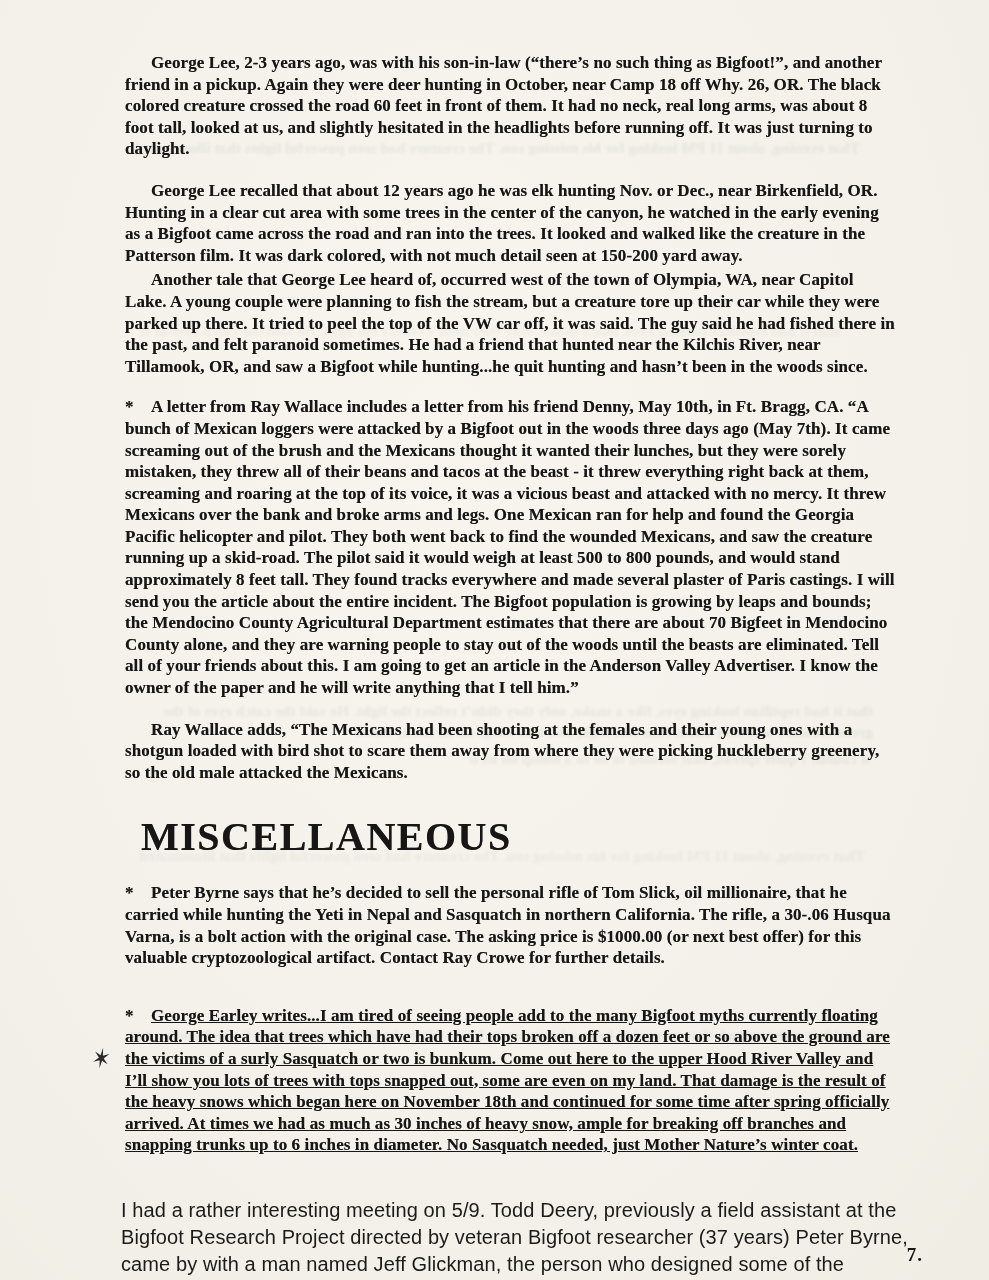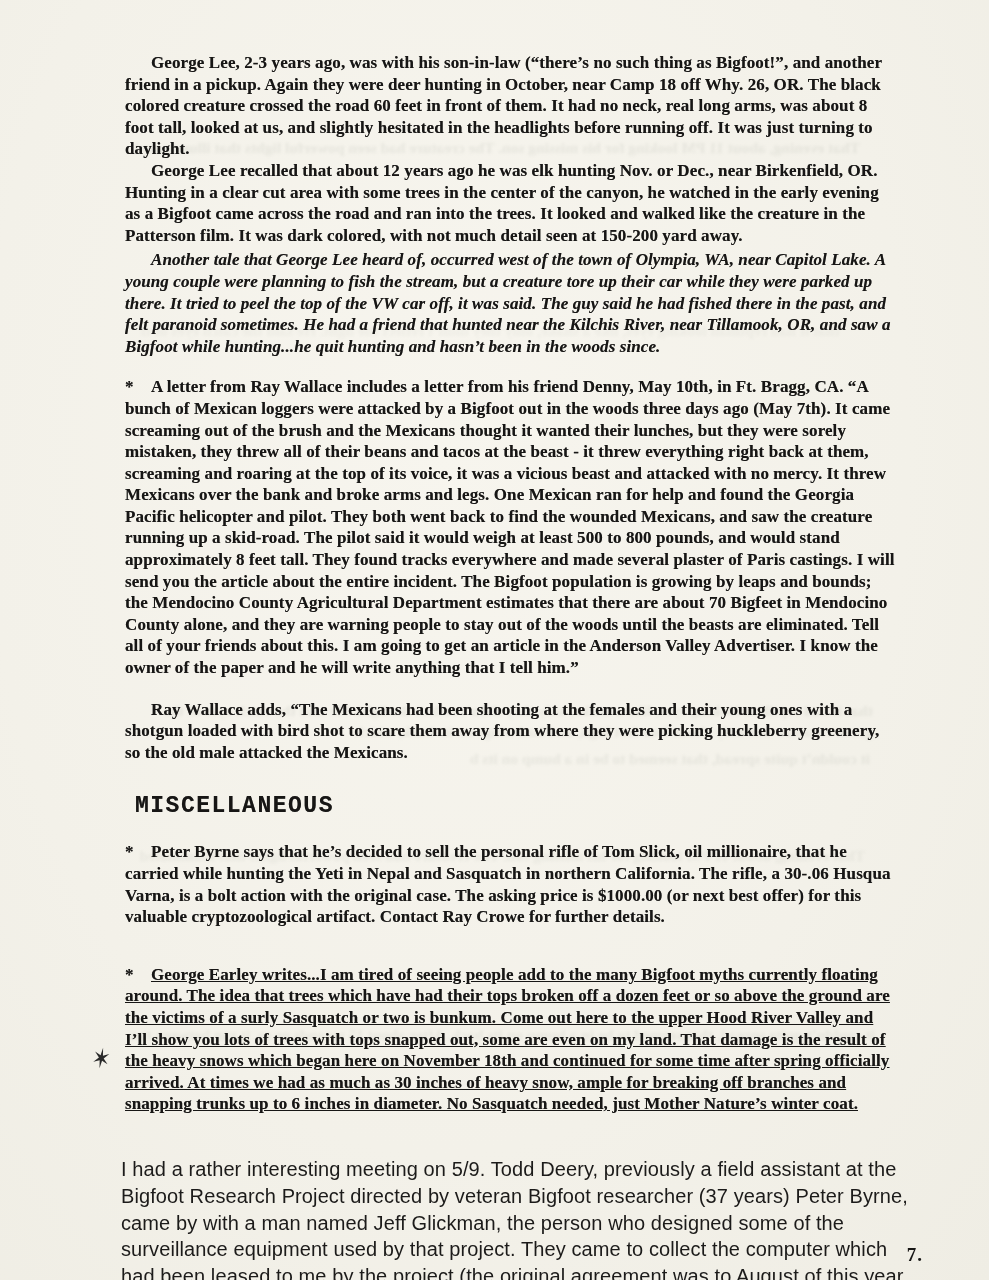--- a/index.html
+++ b/index.html
@@ -19,38 +19,38 @@
   .serif{
     font-family:"Liberation Serif","DejaVu Serif",serif;
     font-weight:700;
     font-size:17px;
     line-height:21.6px;
     margin:0;
     letter-spacing:0.1px;
     text-shadow:0 0 0.5px rgba(20,20,20,0.55);
   }
   .indent{ text-indent:26px; }
-  .mb-a{ }
+  .mb-a{ margin-bottom:20px; }
   .mb-b{ margin-bottom:3px; }
-  .mb-c{ margin-bottom:19px;font-style:italic; }
+  .mb-c{ margin-bottom:19px; }
   .mb-d{ margin-bottom:20px; }
   .mb-e{ margin-bottom:30px; }
   .mb-f{ margin-bottom:36px; }
   .mb-g{ margin-bottom:18px;text-decoration:underline; }
   .marker{
     display:inline-block;
     width:26px;
     text-indent:0;
   }
   .heading{
-    font-family:Liberation Mono, monospace;
+    font-family:Liberation Serif, serif;
     font-weight:700;
-    font-size:23px;
+    font-size:40px;
     letter-spacing:1.5px;
-    margin:0 0 22px 10px;
+    margin:0 0 22px 16px;
     text-shadow:0 0 0.6px rgba(20,20,20,0.6);
   }
   .addendum{
     font-family:"Liberation Sans","DejaVu Sans",sans-serif;
     font-weight:400;
     font-size:20px;
     line-height:26.8px;
     margin:41px 0 0 -4px;
     width:796px;
     color:#1c1b1a;

